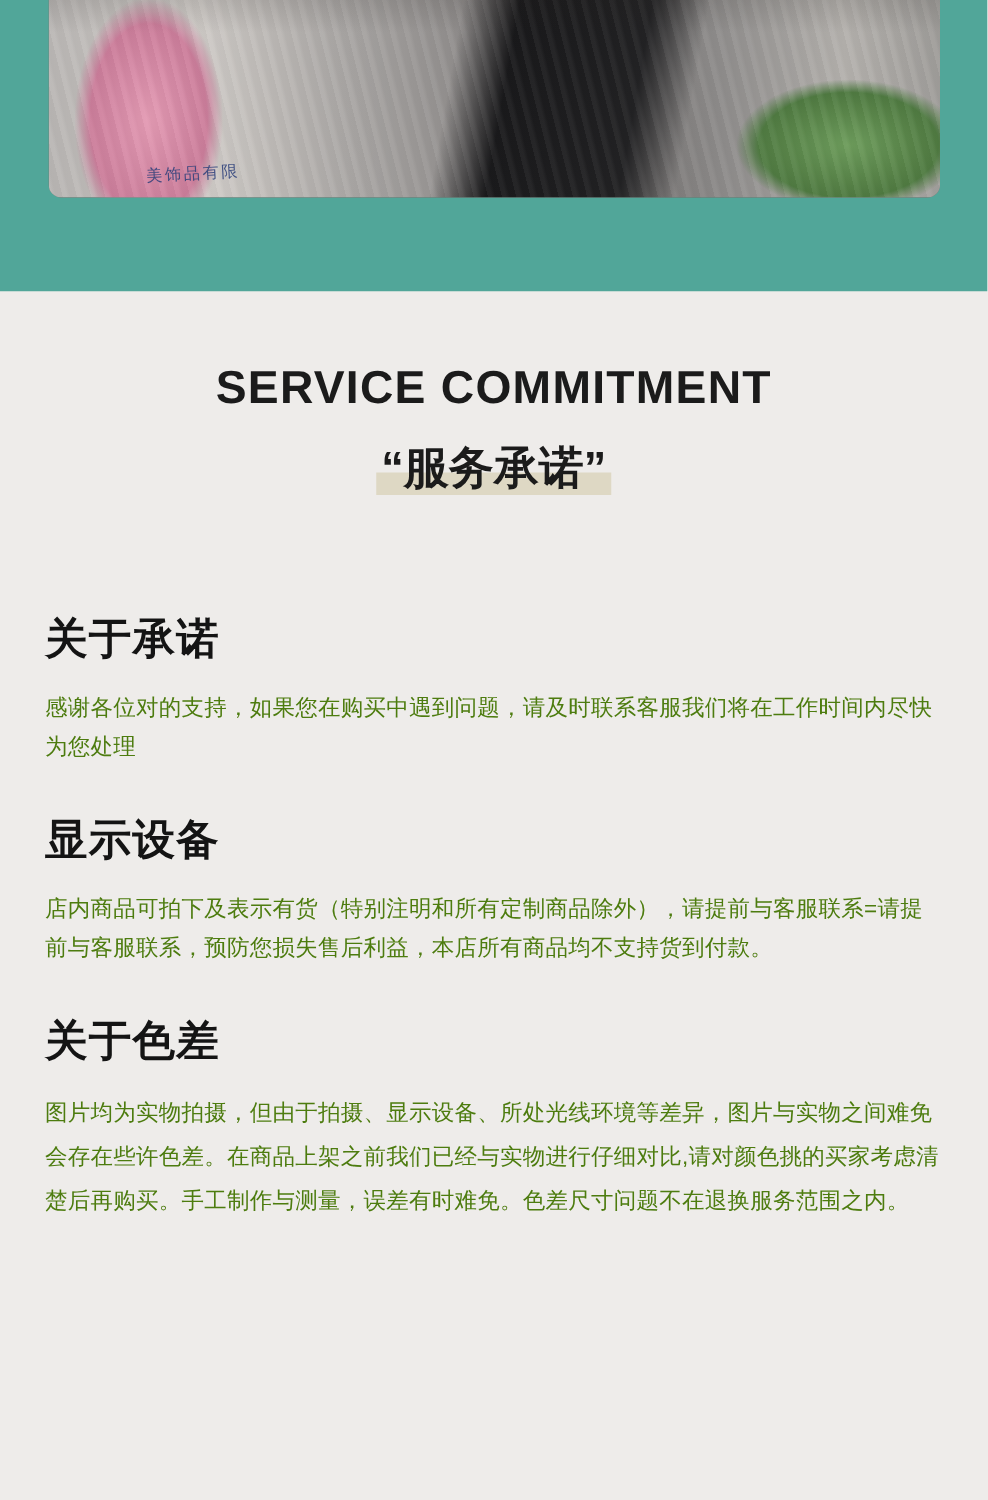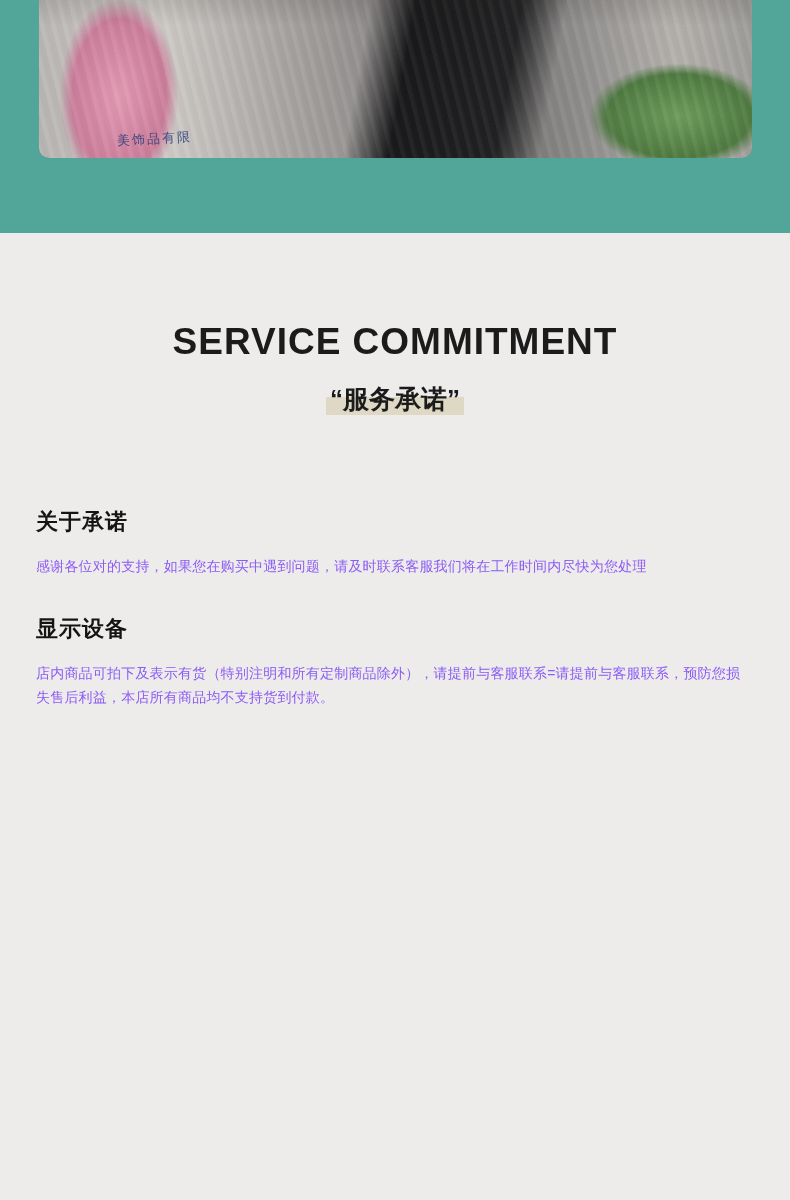--- a/index.html
+++ b/index.html
@@ -84,67 +84,66 @@
   .head-wrap {
     text-align: center;
     padding-top: 57px;
   }
   .head-en {
     font-size: 37px;
     font-weight: bold;
     letter-spacing: 1px;
     color: #1b1b1b;
     line-height: 1.1;
-    margin-top: 32px;
   }
   .head-cn-row {
     position: relative;
     display: inline-block;
     margin-top: 20px;
   }
   .head-cn-hl {
     position: absolute;
     left: 0;
     right: 0;
     bottom: 0;
     height: 18px;
     background: #ded8c4;
     z-index: 0;
   }
   .head-cn {
     position: relative;
     z-index: 1;
-    font-size: 26px;
+    font-size: 36px;
     font-weight: bold;
     color: #1b1b1b;
     padding: 0 4px;
     line-height: 1.25;
   }
 
   
   .content {
     padding: 0 36px;
   }
   .section {
     margin-top: 36px;
   }
   .section.first {
     margin-top: 92px;
   }
   .sec-title {
-    font-size: 22px;
+    font-size: 34px;
     font-weight: bold;
     color: #141414;
     letter-spacing: 1px;
   }
   .sec-body {
     margin-top: 17px;
-    font-size: 14px;
+    font-size: 18px;
     line-height: 1.72;
-    color: #8b5cf6;
+    color: #4d7c0f;
     letter-spacing: .2px;
   }
   .sec-body.wide {
     line-height: 1.95;
   }
 </style>
 </head>
 <body>
 
 <div class="page">
@@ -171,15 +170,19 @@
     <div class="section first">
       <div class="sec-title">关于承诺</div>
       <div class="sec-body">感谢各位对的支持，如果您在购买中遇到问题，请及时联系客服我们将在工作时间内尽快为您处理</div>
     </div>
 
     <div class="section">
       <div class="sec-title">显示设备</div>
       <div class="sec-body">店内商品可拍下及表示有货（特别注明和所有定制商品除外），请提前与客服联系=请提前与客服联系，预防您损失售后利益，本店所有商品均不支持货到付款。</div>
     </div>
 
+    <div class="section">
+      <div class="sec-title">关于色差</div>
+      <div class="sec-body wide">图片均为实物拍摄，但由于拍摄、显示设备、所处光线环境等差异，图片与实物之间难免会存在些许色差。在商品上架之前我们已经与实物进行仔细对比,请对颜色挑的买家考虑清楚后再购买。手工制作与测量，误差有时难免。色差尺寸问题不在退换服务范围之内。</div>
+    </div>
 
   </div>
 </div>
 
 </body></html>

